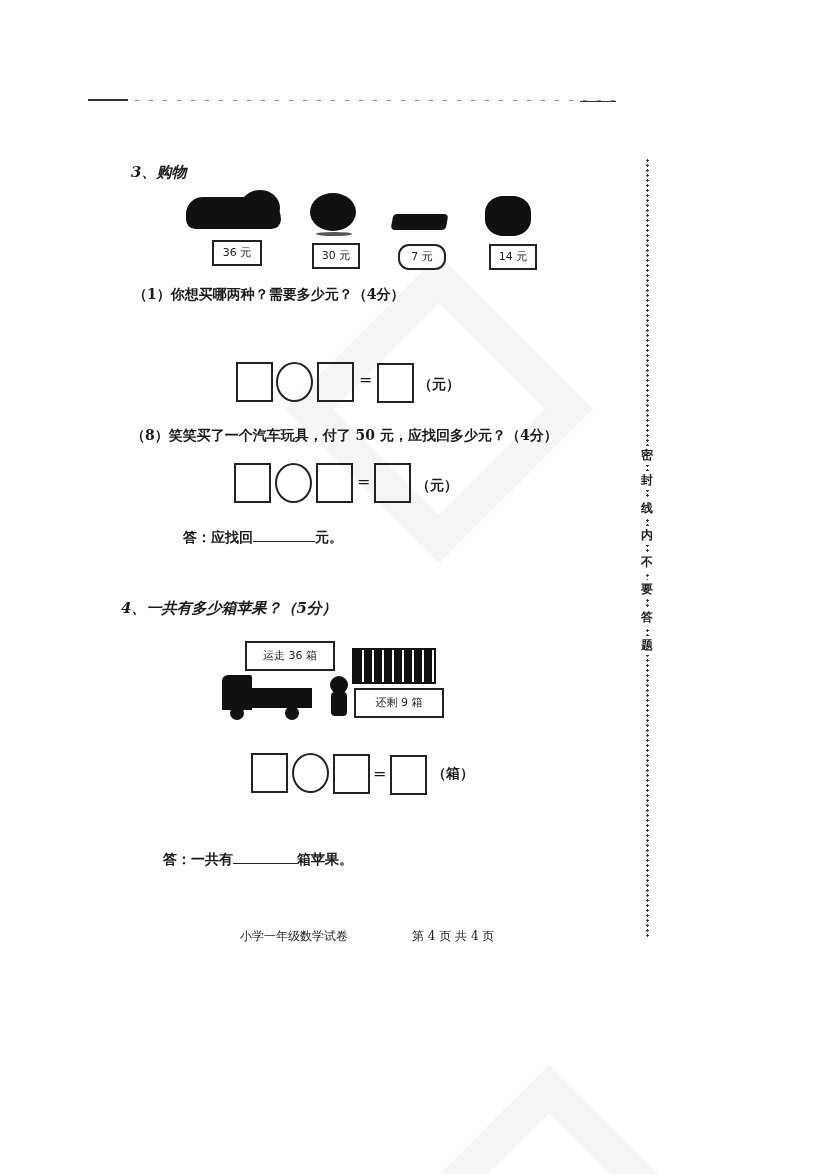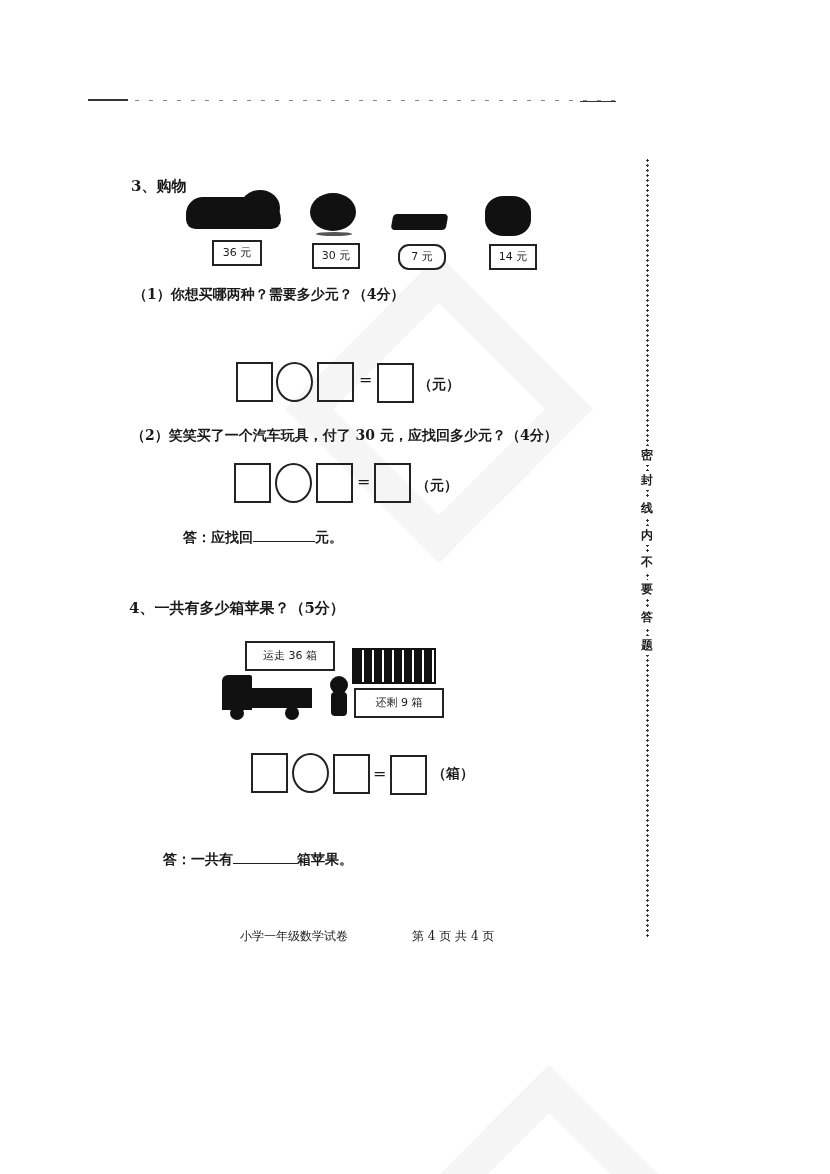--- a/index.html
+++ b/index.html
@@ -58,21 +58,21 @@
 <div class="dotline" style="left:646px; top:158px; height:780px;"></div>
 <div class="seal-char" style="left:640px; top:446px;">密</div>
 <div class="seal-char" style="left:640px; top:471px;">封</div>
 <div class="seal-char" style="left:640px; top:499px;">线</div>
 <div class="seal-char" style="left:640px; top:526px;">内</div>
 <div class="seal-char" style="left:640px; top:553px;">不</div>
 <div class="seal-char" style="left:640px; top:580px;">要</div>
 <div class="seal-char" style="left:640px; top:608px;">答</div>
 <div class="seal-char" style="left:640px; top:636px;">题</div>
 
-<div class="abs heading" style="left:131px; top:177px;">3、购物</div>
+<div class="abs heading" style="left:131px; top:163px;font-style:italic;">3、购物</div>
 
 <div>
   <div class="blob" style="left:186px; top:197px; width:95px; height:32px; border-radius:18px 24px 10px 10px;"></div>
   <div class="blob" style="left:240px; top:190px; width:40px; height:36px; border-radius:50%;"></div>
 </div>
 <div class="price-tag" style="left:212px; top:240px; width:46px;">36 元</div>
 
 <div>
   <div class="blob" style="left:310px; top:193px; width:46px; height:38px; border-radius:50%;"></div>
   <div class="blob" style="left:316px; top:232px; width:36px; height:4px; border-radius:50%; background:#555;"></div>
@@ -90,33 +90,33 @@
 <div class="price-tag" style="left:489px; top:244px; width:44px;">14 元</div>
 
 <div class="abs sub" style="left:133px; top:286px;">（1）你想买哪两种？需要多少元？（4分）</div>
 <div class="box" style="left:236px; top:362px; width:33px; height:36px;"></div>
 <div class="circle" style="left:276px; top:362px; width:33px; height:36px;"></div>
 <div class="box" style="left:317px; top:362px; width:33px; height:36px;"></div>
 <div class="eq" style="left:359px; top:370px;">=</div>
 <div class="box" style="left:377px; top:363px; width:33px; height:36px;"></div>
 <div class="unit" style="left:418px; top:376px;">（元）</div>
 
-<div class="abs sub" style="left:131px; top:427px;">（2）笑笑买了一个汽车玩具，付了 30 元，应找回多少元？（4分）</div>
+<div class="abs sub" style="left:131px; top:427px;">（8）笑笑买了一个汽车玩具，付了 50 元，应找回多少元？（4分）</div>
 <div class="box" style="left:234px; top:463px; width:33px; height:36px;"></div>
 <div class="circle" style="left:275px; top:463px; width:33px; height:36px;"></div>
 <div class="box" style="left:316px; top:463px; width:33px; height:36px;"></div>
 <div class="eq" style="left:357px; top:472px;">=</div>
 <div class="box" style="left:374px; top:463px; width:33px; height:36px;"></div>
 <div class="unit" style="left:416px; top:477px;">（元）</div>
 
 <div class="answer" style="left:183px; top:527px;">
   <span>答：应找回</span><span class="blank" style="width:62px;"></span><span>元。</span>
 </div>
 
-<div class="abs heading" style="left:129px; top:599px;">4、一共有多少箱苹果？（5分）</div>
+<div class="abs heading" style="left:121px; top:599px;font-style:italic;">4、一共有多少箱苹果？（5分）</div>
 
 <div>
   <div class="blob" style="left:222px; top:675px; width:30px; height:35px; border-radius:6px 2px 0 0;"></div>
   <div class="blob" style="left:250px; top:688px; width:62px; height:20px;"></div>
   <div class="blob" style="left:230px; top:706px; width:14px; height:14px; border-radius:50%;"></div>
   <div class="blob" style="left:285px; top:706px; width:14px; height:14px; border-radius:50%;"></div>
 </div>
 <div class="bubble" style="left:245px; top:641px; width:86px; height:26px; line-height:26px;">运走 36 箱</div>
 
 <div class="abs" style="left:352px; top:648px; width:80px; height:32px; background: repeating-linear-gradient(90deg,#111 0 8px,#fff 8px 10px), #111; border:2px solid #111;"></div>

